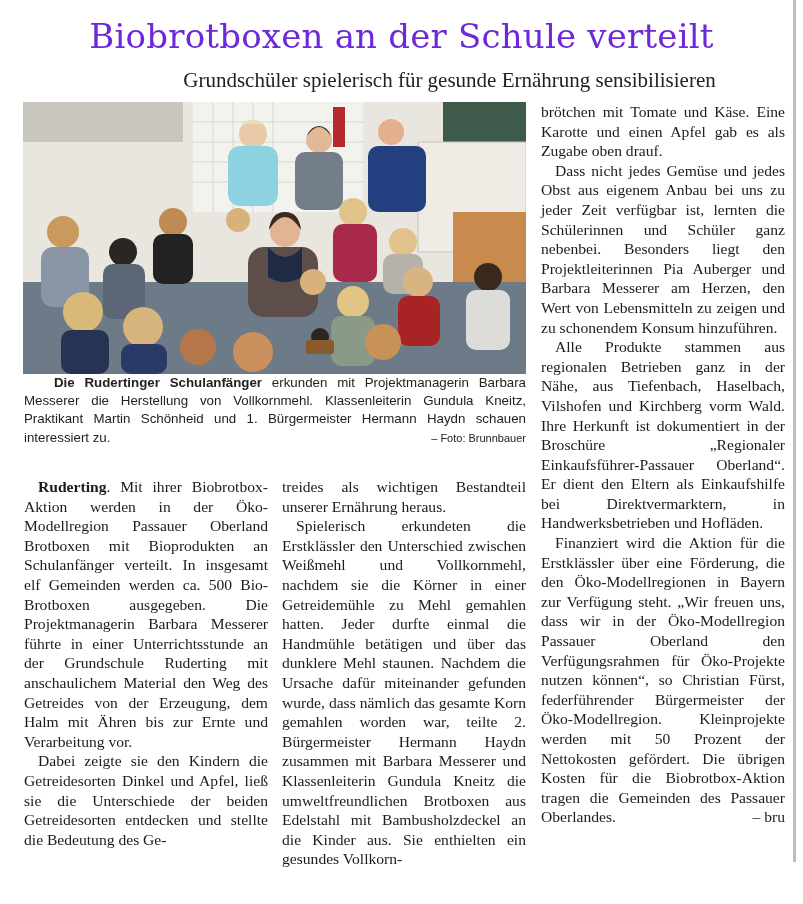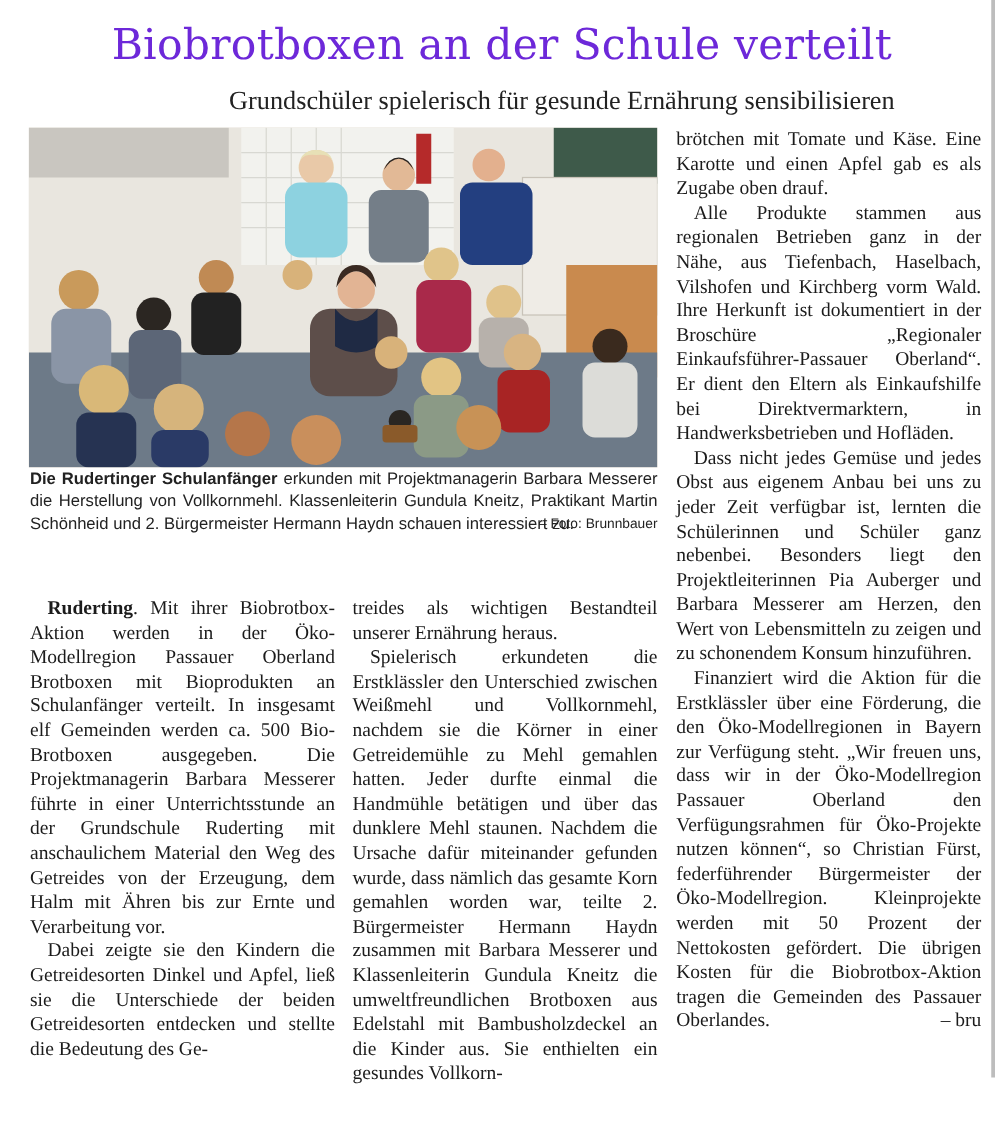--- a/index.html
+++ b/index.html
@@ -17,21 +17,21 @@
   .photo {
     position: absolute; left: 23px; top: 102px; width: 503px; height: 272px;
     overflow: hidden; background: #e8e4dc;
   }
   .photo svg { display: block; width: 100%; height: 100%; }
   .caption {
     position: absolute; left: 24px; top: 374px; width: 502px;
     font-family: "Liberation Sans", sans-serif; font-size: 13.3px; line-height: 18.2px;
     color: #222; text-align: justify;
   }
-  .caption b { font-weight: bold; }
+  .caption b { font-weight: bold; margin-left: 30px; }
   .credit {
     position: absolute; right: 0; bottom: 0;
     font-size: 11px;
   }
   .col {
     position: absolute; font-family: Liberation Serif, serif;
     font-size: 15.6px; line-height: 19.6px; color: #1b1b1b;
     text-align: justify; hyphens: manual;
   }
   .col p { margin: 0; text-indent: 14px; }
@@ -114,34 +114,34 @@
         <rect x="443" y="188" width="44" height="60" rx="10" fill="#dcdcd8"></rect>
       <circle cx="215" cy="118" r="12" fill="#d8b27a"></circle>
     </g>
 
     <circle cx="297" cy="235" r="9" fill="#2a2622"></circle>
     <rect x="283" y="238" width="28" height="14" rx="3" fill="#8a5a2a"></rect>
   </svg>
 </div>
 
 <div class="caption">
-  <b>Die Rudertinger Schulanfänger</b><span> erkunden mit Projektmanagerin Barbara Messerer die Herstellung von Vollkornmehl. Klassenleiterin Gundula Kneitz, Praktikant Martin Schönheid und 2. Bürgermeister Hermann Haydn schauen interessiert zu.</span>
+  <b>Die Rudertinger Schulanfänger</b><span> erkunden mit Projektmanagerin Barbara Messerer die Herstellung von Vollkornmehl. Klassenleiterin Gundula Kneitz, Praktikant Martin Schönheid und 1. Bürgermeister Hermann Haydn schauen interessiert zu.</span>
   <span class="credit">– Foto: Brunnbauer</span>
 </div>
 
 <div class="col col1">
   <p class="noindent"><span class="dateline">Ruderting</span><span>. Mit ihrer Biobrotbox-Aktion werden in der Öko-Modellregion Passauer Oberland Brotboxen mit Bioprodukten an Schulanfänger verteilt. In insgesamt elf Gemeinden werden ca. 500 Bio-Brotboxen ausgegeben. Die Projektmanagerin Barbara Messerer führte in einer Unterrichtsstunde an der Grundschule Ruderting mit anschaulichem Material den Weg des Getreides von der Erzeugung, dem Halm mit Ähren bis zur Ernte und Verarbeitung vor.</span></p>
   <p>Dabei zeigte sie den Kindern die Getreidesorten Dinkel und Apfel, ließ sie die Unterschiede der beiden Getreidesorten entdecken und stellte die Bedeutung des Ge-</p>
 </div>
 
 <div class="col col2">
   <p class="noindent" style="text-indent:0">treides als wichtigen Bestandteil unserer Ernährung heraus.</p>
   <p>Spielerisch erkundeten die Erstklässler den Unterschied zwischen Weißmehl und Vollkornmehl, nachdem sie die Körner in einer Getreidemühle zu Mehl gemahlen hatten. Jeder durfte einmal die Handmühle betätigen und über das dunklere Mehl staunen. Nachdem die Ursache dafür miteinander gefunden wurde, dass nämlich das gesamte Korn gemahlen worden war, teilte 2. Bürgermeister Hermann Haydn zusammen mit Barbara Messerer und Klassenleiterin Gundula Kneitz die umweltfreundlichen Brotboxen aus Edelstahl mit Bambusholzdeckel an die Kinder aus. Sie enthielten ein gesundes Vollkorn-</p>
 </div>
 
 <div class="col col3">
   <p style="text-indent:0">brötchen mit Tomate und Käse. Eine Karotte und einen Apfel gab es als Zugabe oben drauf.</p>
+  <p>Dass nicht jedes Gemüse und jedes Obst aus eigenem Anbau bei uns zu jeder Zeit verfügbar ist, lernten die Schülerinnen und Schüler ganz nebenbei. Besonders liegt den Projektleiterinnen Pia Auberger und Barbara Messerer am Herzen, den Wert von Lebensmitteln zu zeigen und zu schonendem Konsum hinzuführen.</p>
   <p>Alle Produkte stammen aus regionalen Betrieben ganz in der Nähe, aus Tiefenbach, Haselbach, Vilshofen und Kirchberg vorm Wald. Ihre Herkunft ist dokumentiert in der Broschüre „Regionaler Einkaufsführer-Passauer Oberland“. Er dient den Eltern als Einkaufshilfe bei Direktvermarktern, in Handwerksbetrieben und Hofläden.</p>
-  <p>Dass nicht jedes Gemüse und jedes Obst aus eigenem Anbau bei uns zu jeder Zeit verfügbar ist, lernten die Schülerinnen und Schüler ganz nebenbei. Besonders liegt den Projektleiterinnen Pia Auberger und Barbara Messerer am Herzen, den Wert von Lebensmitteln zu zeigen und zu schonendem Konsum hinzuführen.</p>
   <p><span>Finanziert wird die Aktion für die Erstklässler über eine Förderung, die den Öko-Modellregionen in Bayern zur Verfügung steht. „Wir freuen uns, dass wir in der Öko-Modellregion Passauer Oberland den Verfügungsrahmen für Öko-Projekte nutzen können“, so Christian Fürst, federführender Bürgermeister der Öko-Modellregion. Kleinprojekte werden mit 50 Prozent der Nettokosten gefördert. Die übrigen Kosten für die Biobrotbox-Aktion tragen die Gemeinden des Passauer Oberlandes.</span><span class="author">– bru</span></p>
 </div>
 
 <div class="rule"></div>
 
 </body></html>

